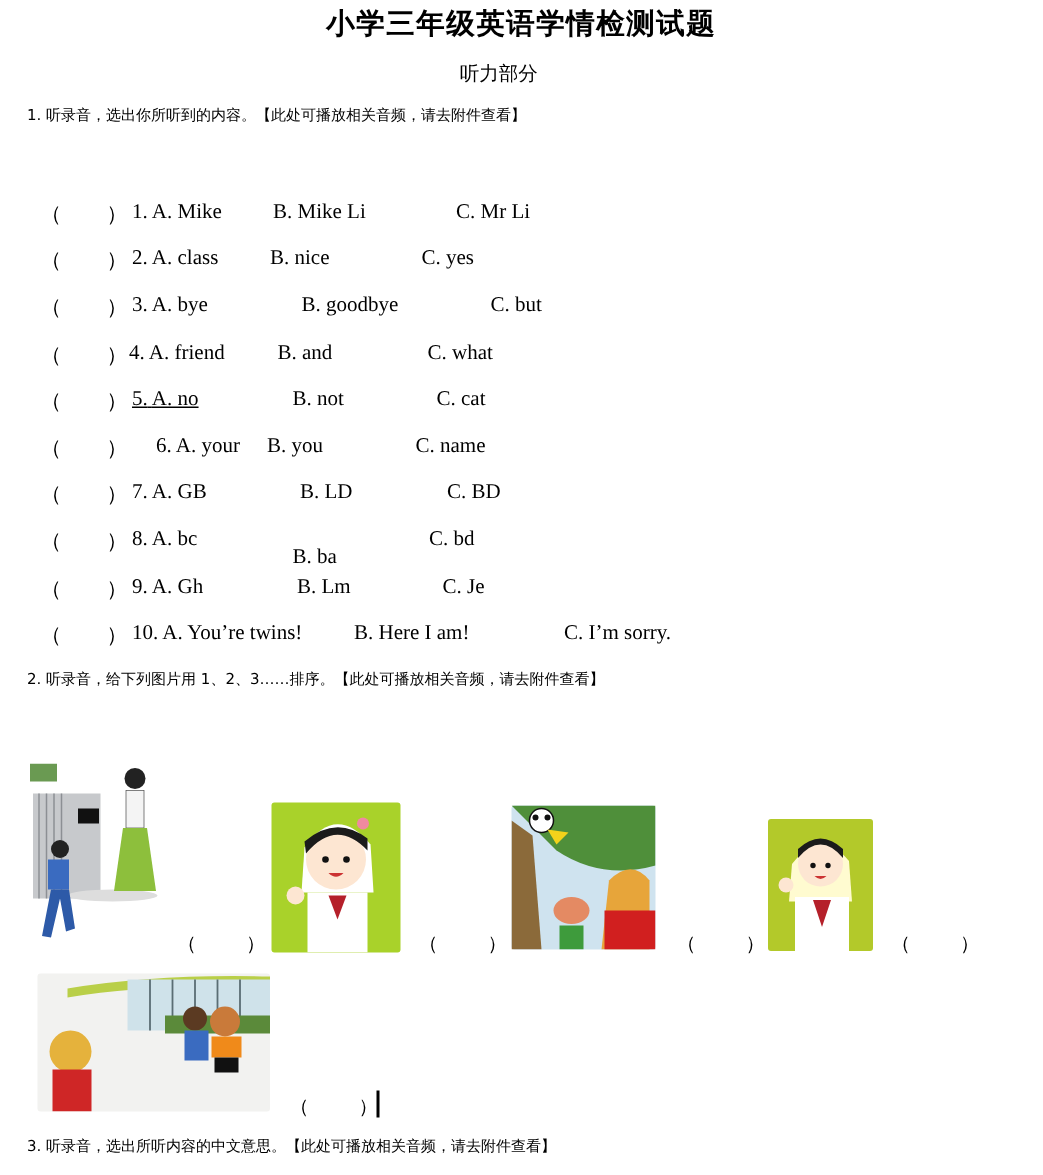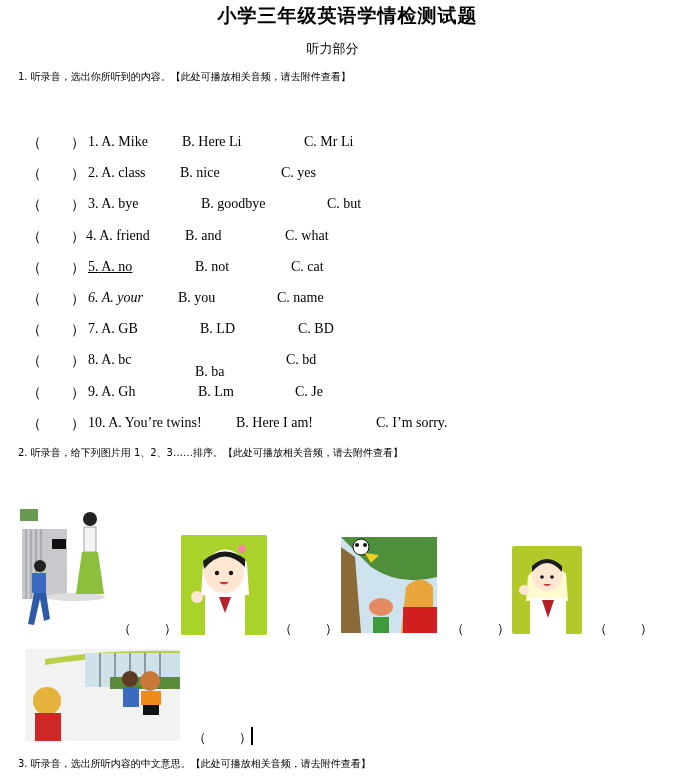--- a/index.html
+++ b/index.html
@@ -37,21 +37,21 @@
 <div class="title">小学三年级英语学情检测试题</div>
 <div class="subtitle">听力部分</div>
 
 <div class="section" style="top:70px;">1. 听录音，选出你所听到的内容。【此处可播放相关音频，请去附件查看】</div>
 
 <div id="questions">
     <div class="q" style="top: 134px;">
       <span class="paren-l">（</span>
       <span class="paren-r">）</span>
       <span style="left: 88px;"><span style="position: static;">1.</span><span style="position: static;"> </span><span style="position: static;">A. Mike</span></span>
-      <span style="left: 182px;">B. Here Li</span>
+      <span style="left: 182px;">B. Mike Li</span>
       <span style="left: 304px;">C. Mr Li</span>
     </div>
     <div class="q" style="top: 165px;">
       <span class="paren-l">（</span>
       <span class="paren-r">）</span>
       <span style="left: 88px;"><span style="position: static;">2.</span><span style="position: static;"> </span><span style="position: static;">A. class</span></span>
       <span style="left: 180px;">B. nice</span>
       <span style="left: 281px;">C. yes</span>
     </div>
     <div class="q" style="top: 196px;">
@@ -71,21 +71,21 @@
     <div class="q" style="top: 259px;">
       <span class="paren-l">（</span>
       <span class="paren-r">）</span>
       <span style="left: 88px; text-decoration: underline;"><span style="position: static;">5.</span><span style="position: static;"> </span><span style="position: static;">A. no</span></span>
       <span style="left: 195px;">B. not</span>
       <span style="left: 291px;">C. cat</span>
     </div>
     <div class="q" style="top: 290px;">
       <span class="paren-l">（</span>
       <span class="paren-r">）</span>
-      <span style="left: 88px; font-style: italic;"><span style="position: static;">6.</span><span style="position: static;"> </span><span style="position: static;">A. your</span></span>
+      <span style="left: 104px;"><span style="position: static;">6.</span><span style="position: static;"> </span><span style="position: static;">A. your</span></span>
       <span style="left: 178px;">B. you</span>
       <span style="left: 277px;">C. name</span>
     </div>
     <div class="q" style="top: 321px;">
       <span class="paren-l">（</span>
       <span class="paren-r">）</span>
       <span style="left: 88px;"><span style="position: static;">7.</span><span style="position: static;"> </span><span style="position: static;">A. GB</span></span>
       <span style="left: 200px;">B. LD</span>
       <span style="left: 298px;">C. BD</span>
     </div>

